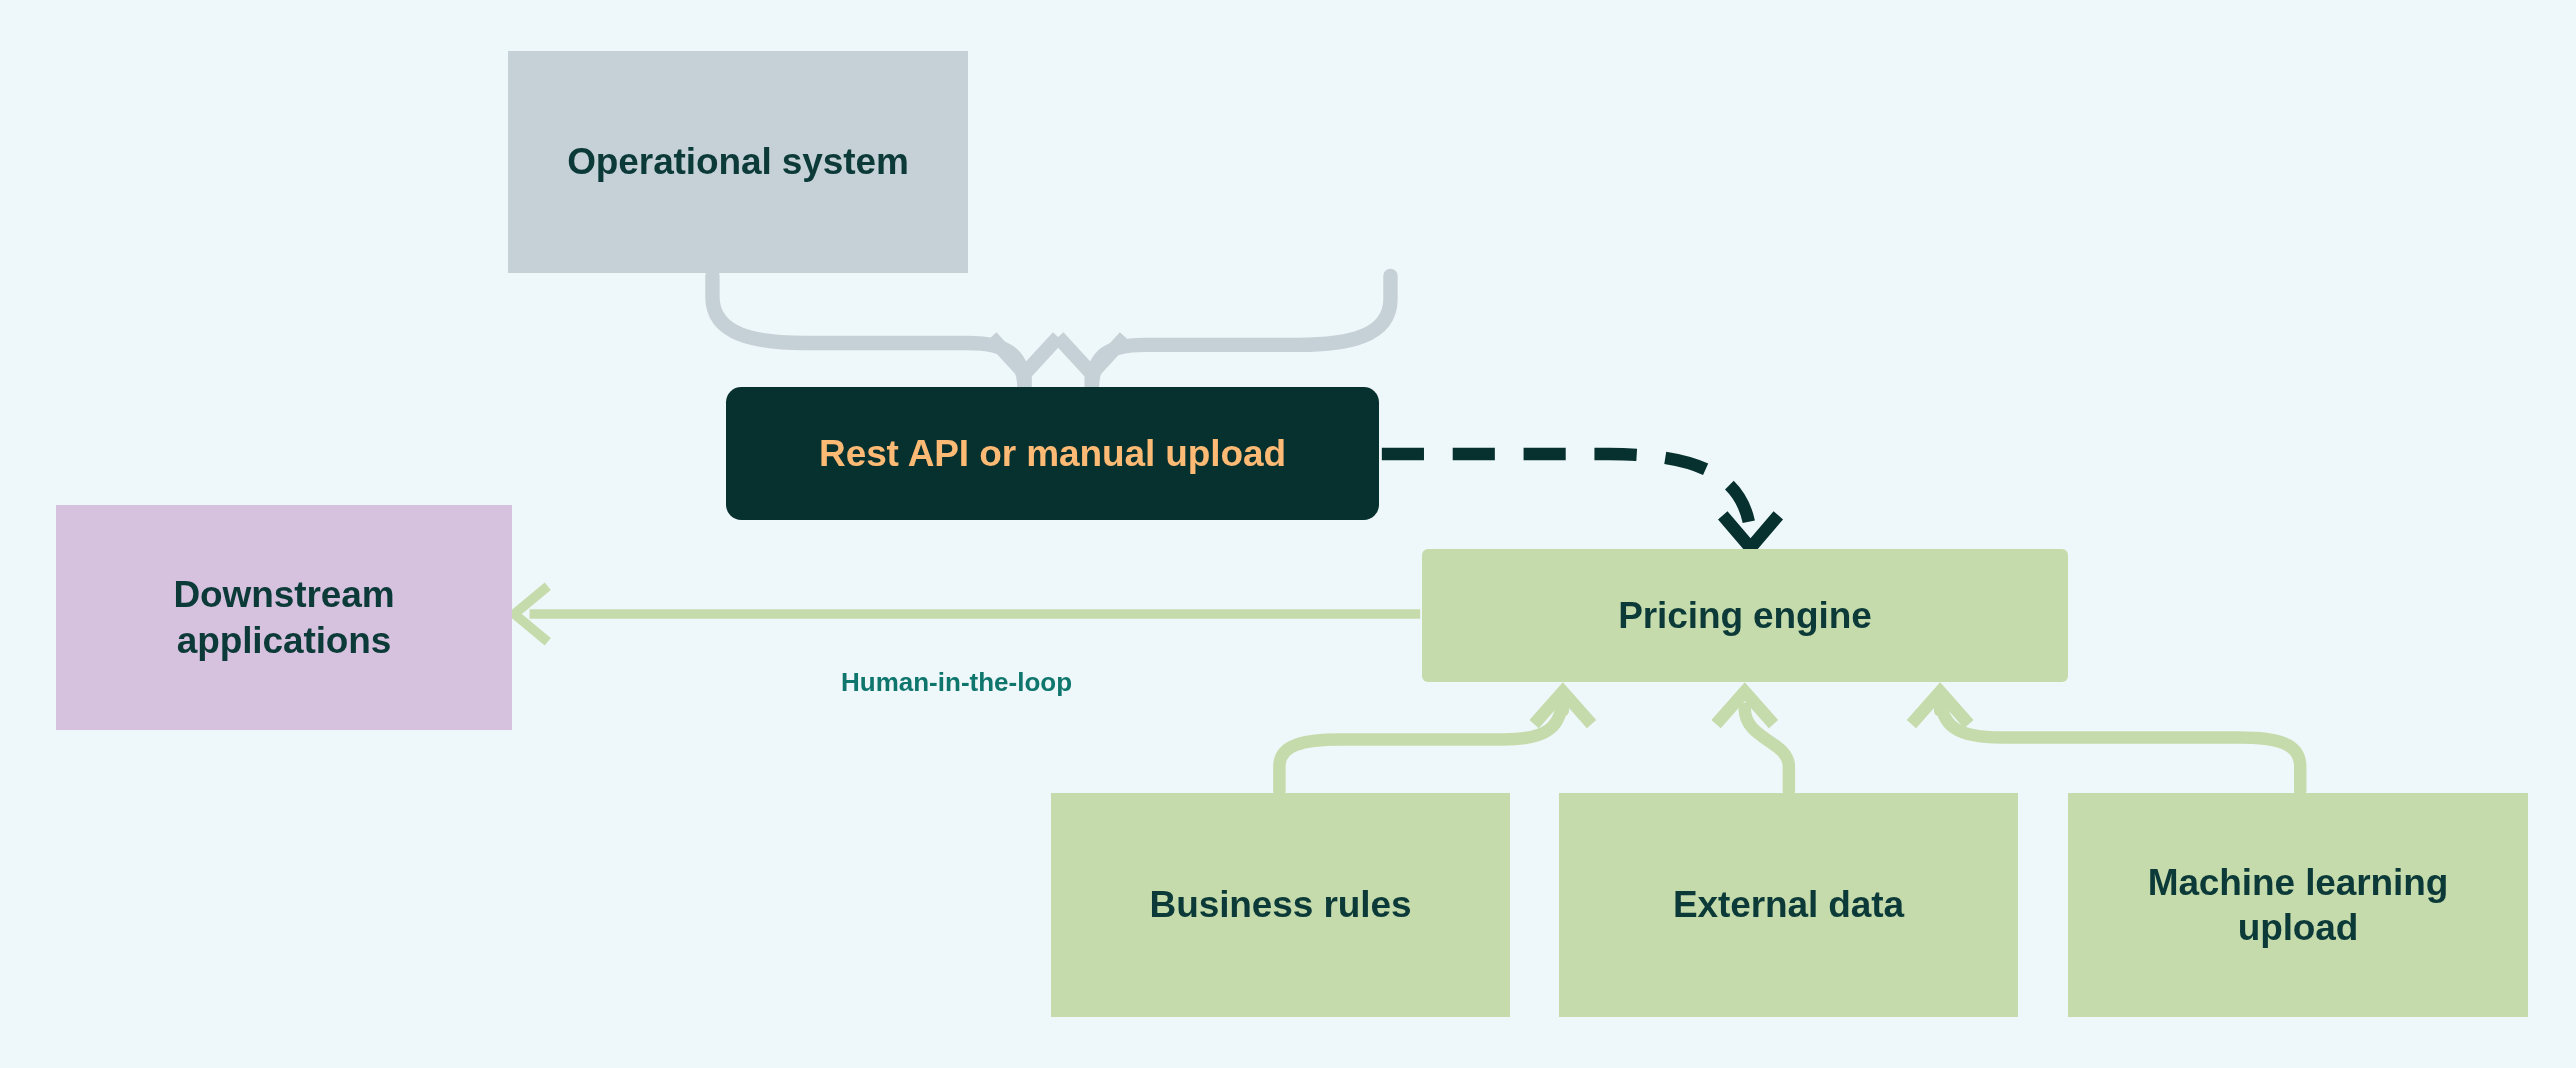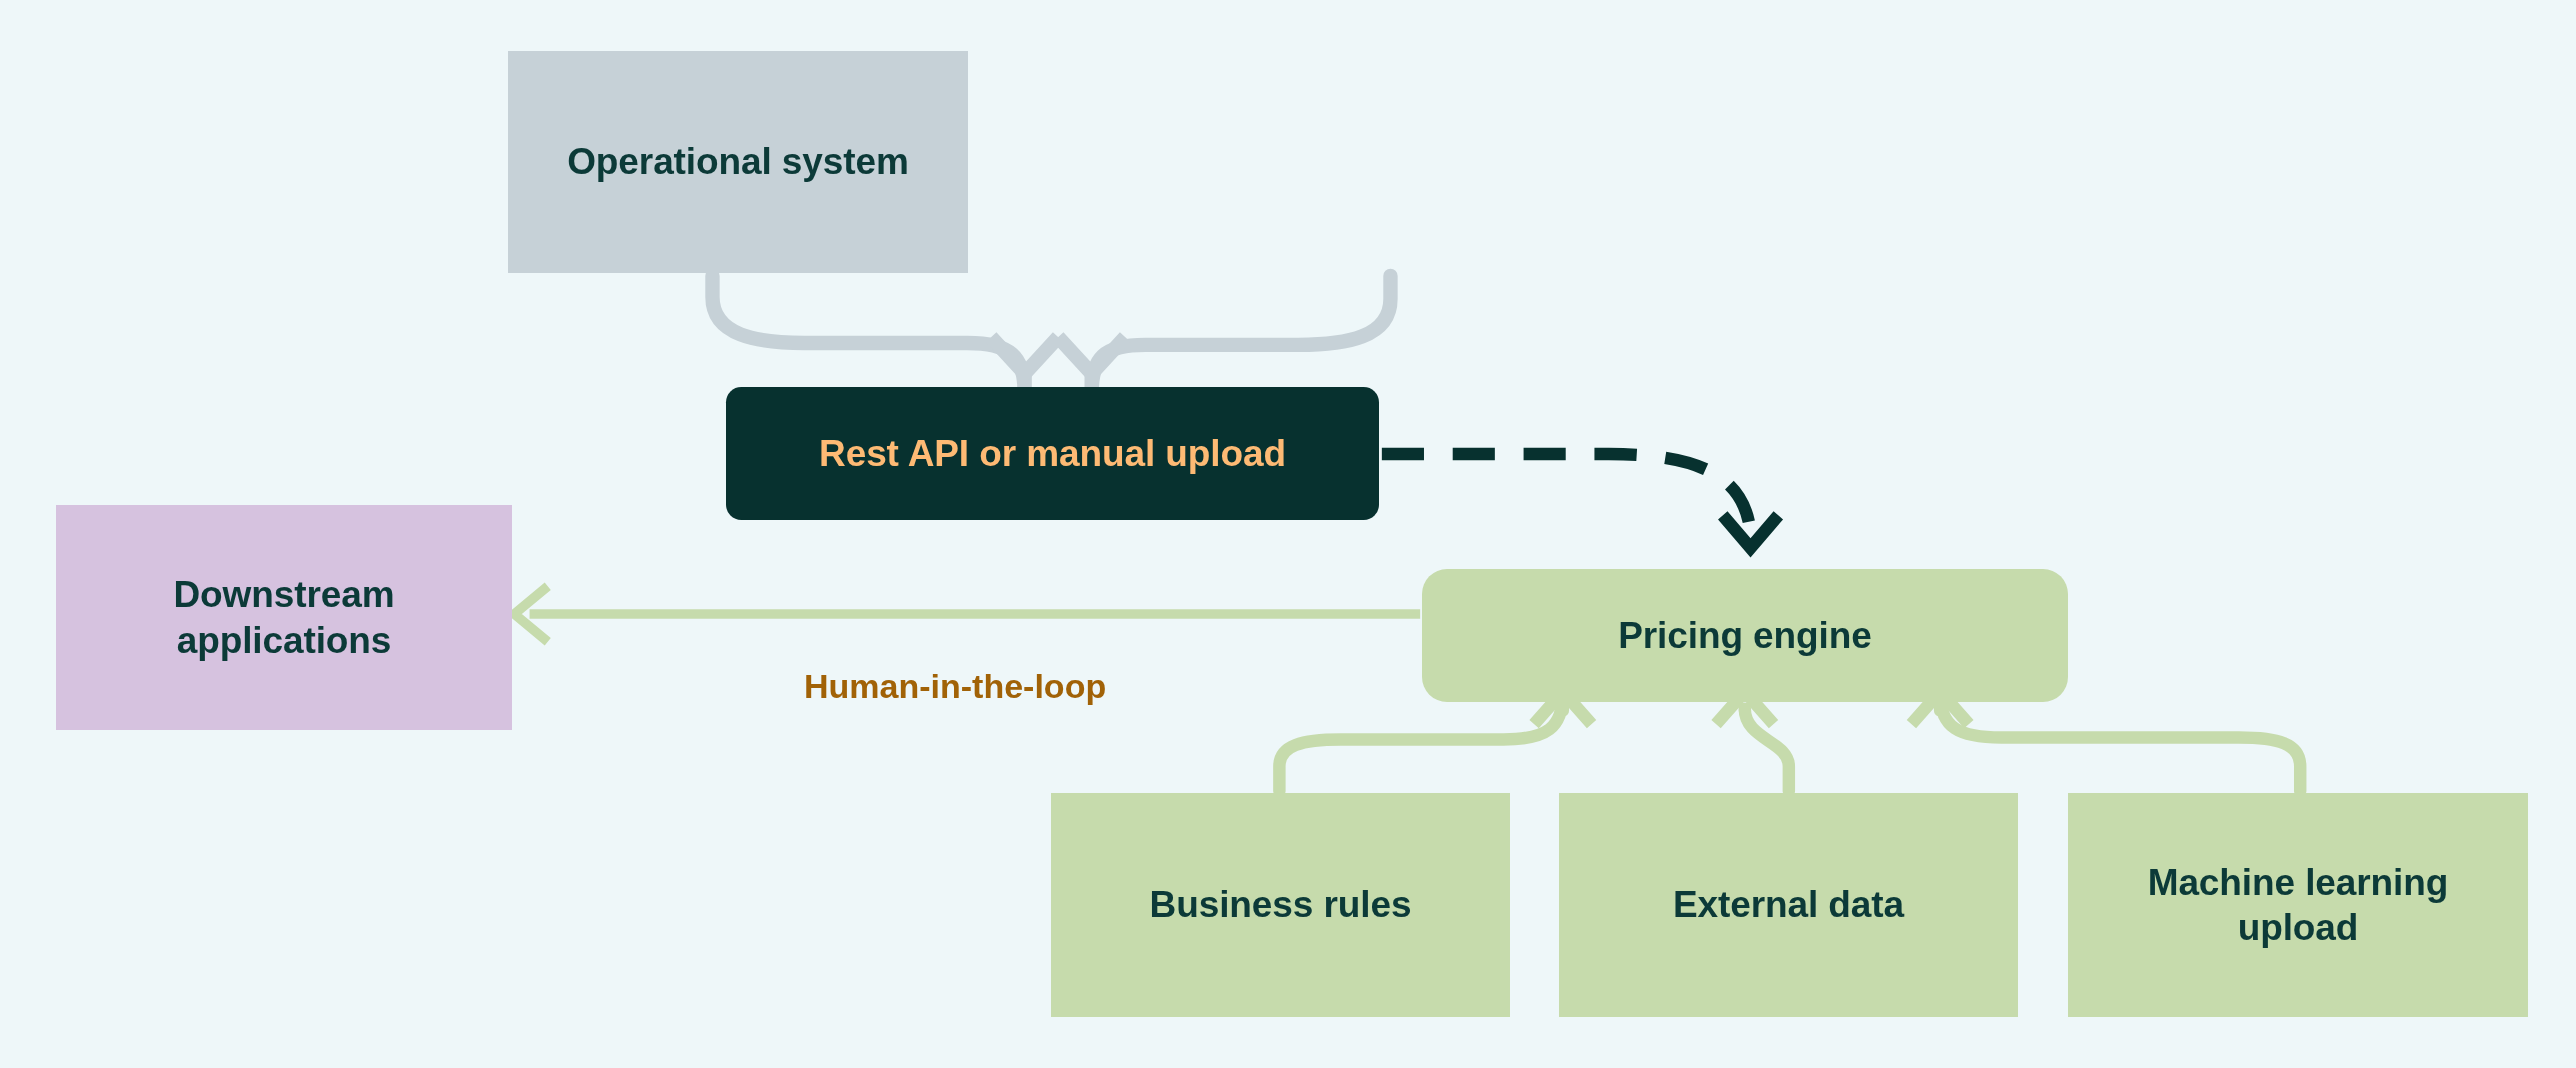--- a/index.html
+++ b/index.html
@@ -61,40 +61,40 @@
     font-size: 37px;
   }
   .n-green {
     background: #c6dbac;
     color: #0c3a38;
     font-size: 37px;
   }
   .n-green-round {
     background: #c6dbac;
     color: #0c3a38;
-    border-radius: 25px;
+    border-radius: 6px;
     font-size: 37px;
-    margin-top: 20px;
   }
   
   #node-operational-system { left: 508px;  top: 51px;  width: 460px; height: 222px; }
   #node-internal-data      { left: 1162px; top: 51px;  width: 457px; height: 222px; }
   #node-rest-api           { left: 726px;  top: 387px; width: 653px; height: 133px; }
   #node-downstream-apps    { left: 56px;   top: 505px; width: 456px; height: 225px; }
   #node-pricing-engine     { left: 1422px; top: 549px; width: 646px; height: 133px; }
   #node-business-rules     { left: 1051px; top: 793px; width: 459px; height: 224px; }
   #node-external-data      { left: 1559px; top: 793px; width: 459px; height: 224px; }
   #node-ml-model           { left: 2068px; top: 793px; width: 460px; height: 224px; }
 
   .edge-label {
     position: absolute;
     font-weight: bold;
-    font-size: 34px;
-    color: #a16207;
+    font-size: 26px;
+    color: #0f766e;
     white-space: nowrap;
+    margin-left: 37px;
   }
   #edge-label-human-in-the-loop { left: 804px; top: 667px; }
 </style>
 </head>
 <body>
 
 <div id="diagram">
 
   <svg id="edges" viewBox="0 0 2690 1116" width="2576" height="1069" xmlns="http://www.w3.org/2000/svg">
 

